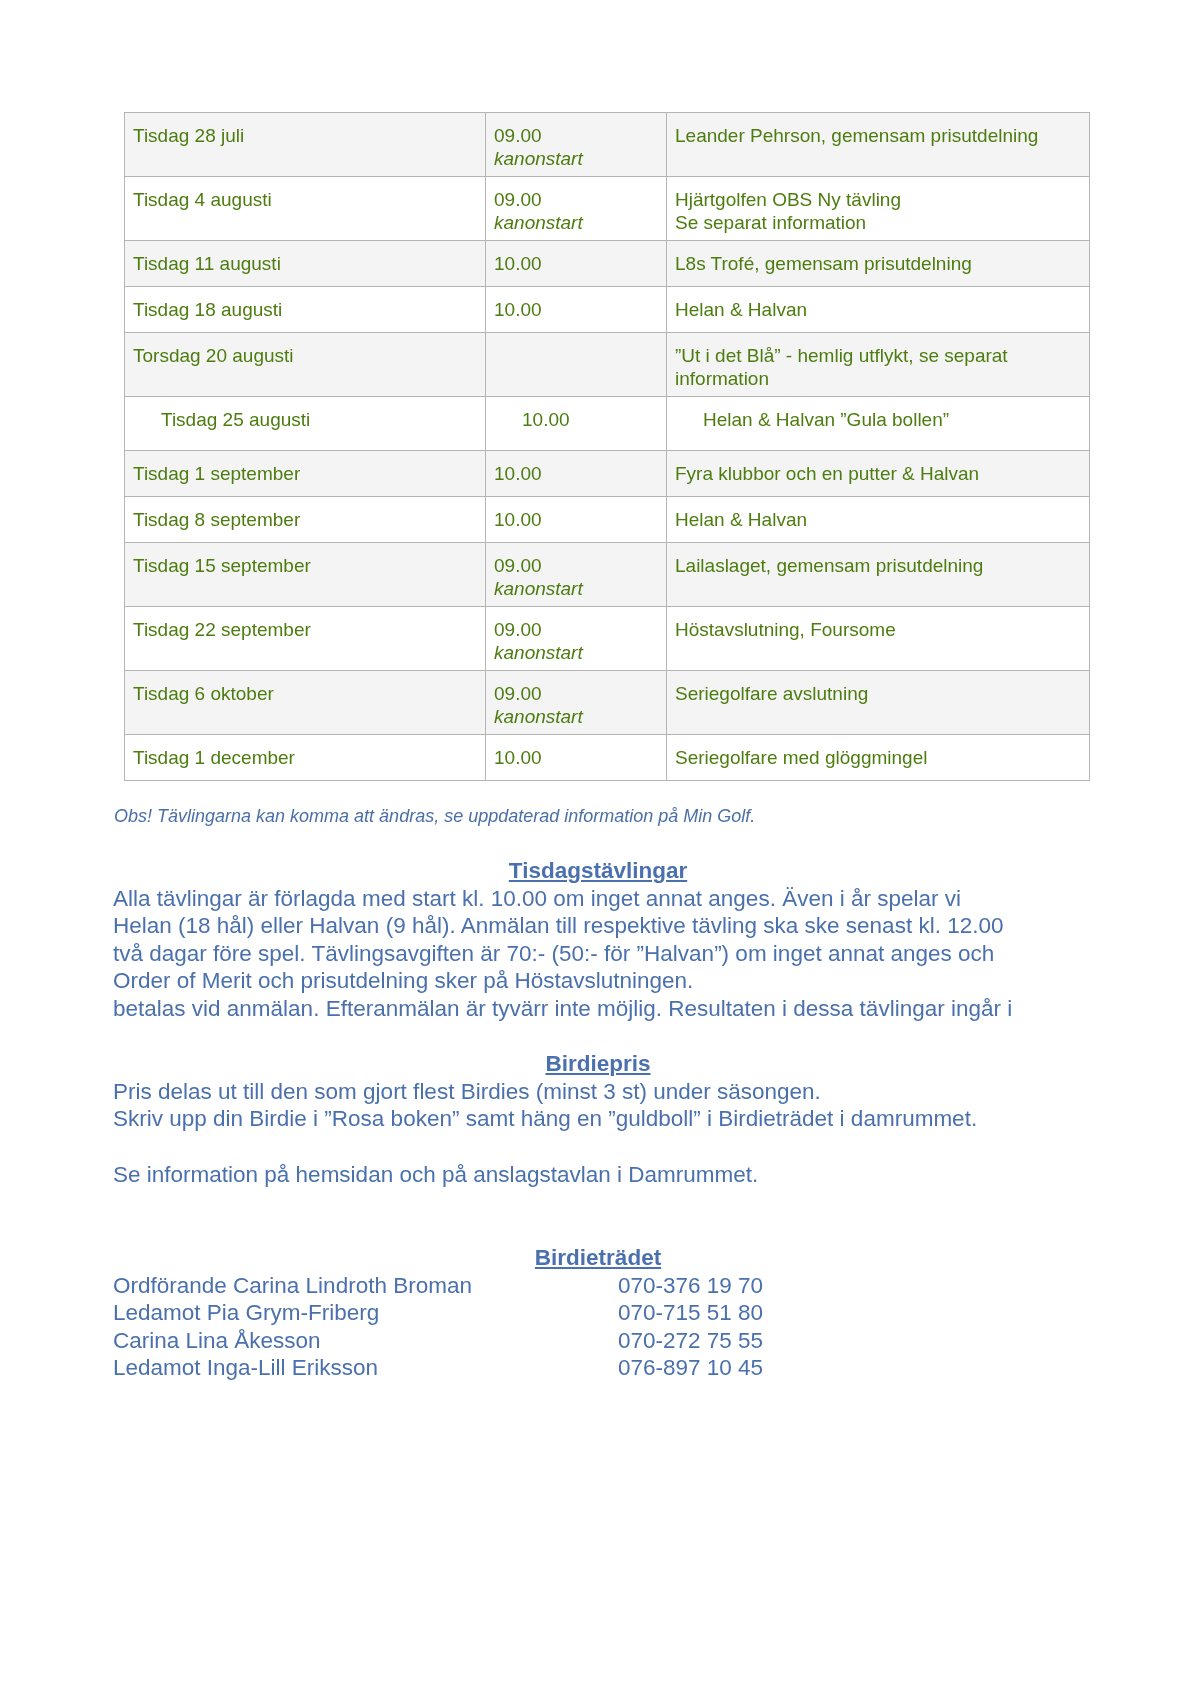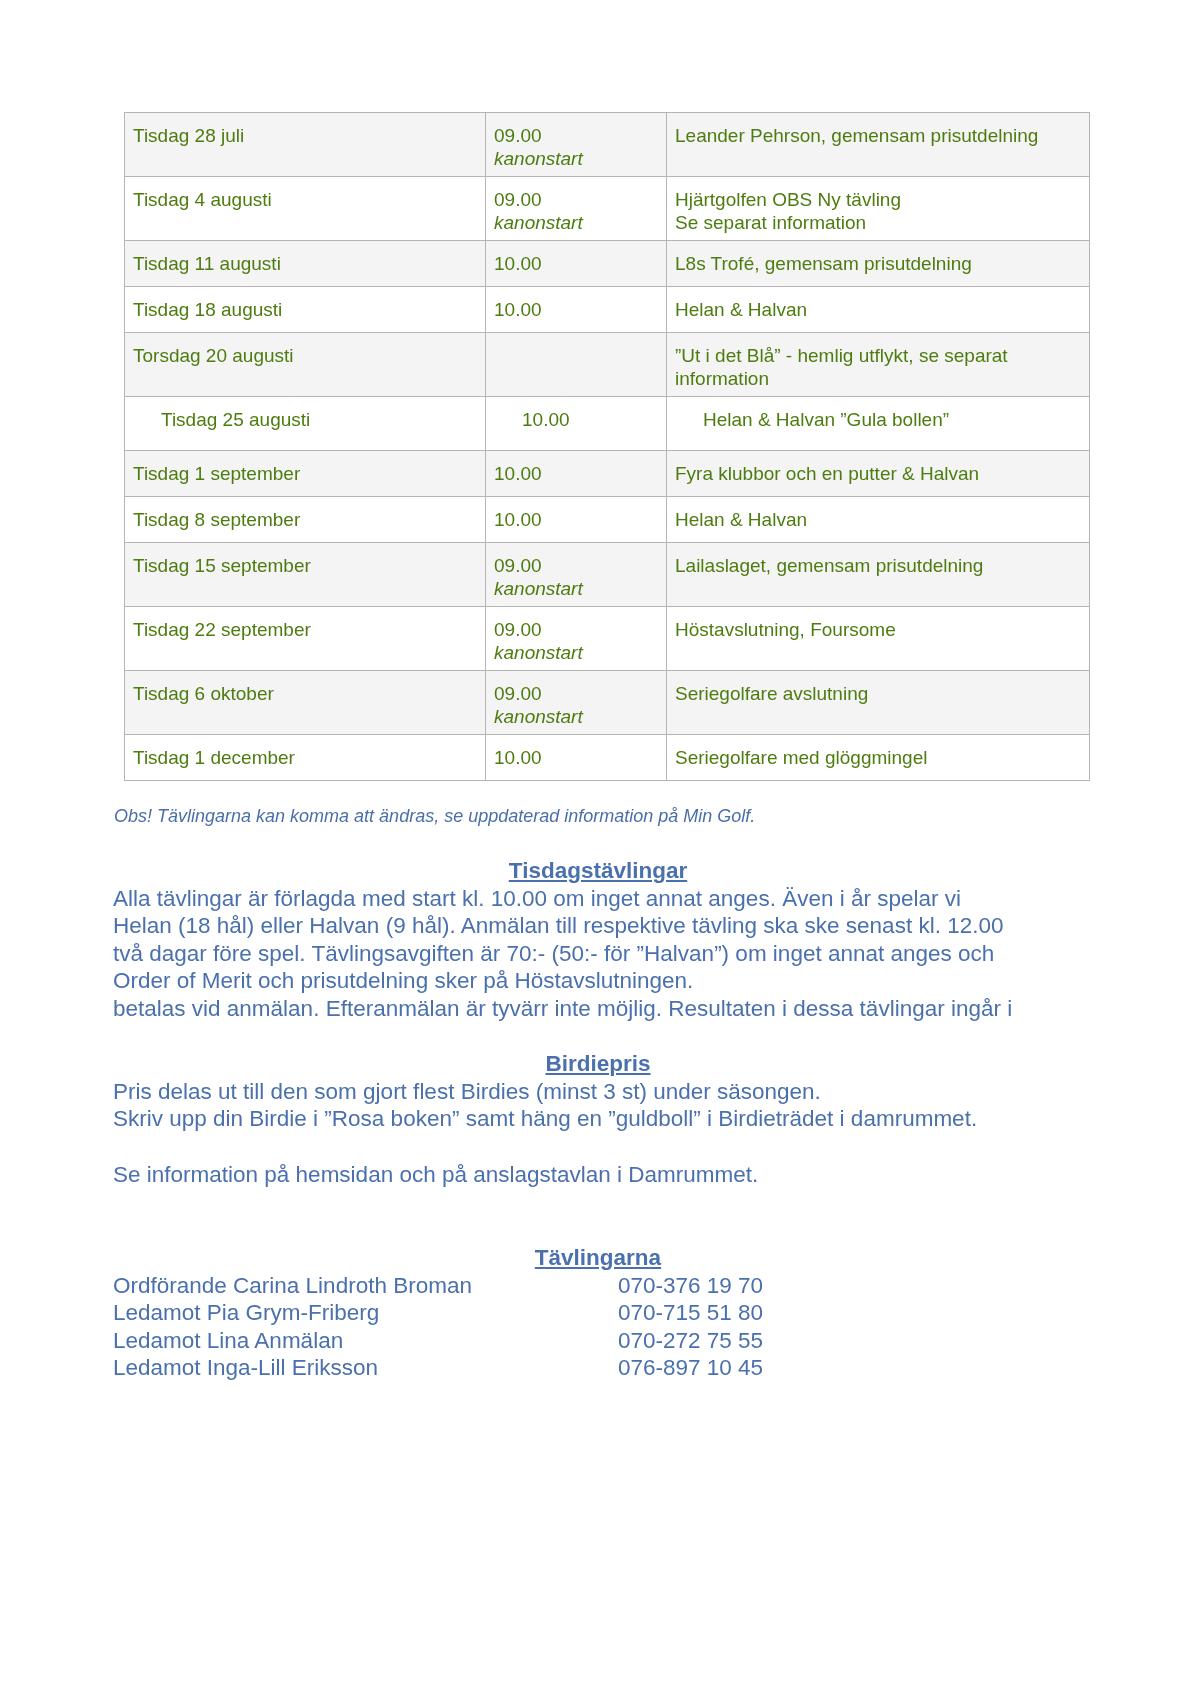--- a/index.html
+++ b/index.html
@@ -132,31 +132,31 @@
     <span class="section-title">Birdiepris</span>
     <span class="para">Pris delas ut till den som gjort flest Birdies (minst 3 st) under säsongen.</span>
     <span class="para">Skriv upp din Birdie i ”Rosa boken” samt häng en ”guldboll” i Birdieträdet i damrummet.</span>
   </div>
 
   <div class="body-text" style="top: 1161px;">
     <span class="para">Se information på hemsidan och på anslagstavlan i Damrummet.</span>
   </div>
 
   <div class="body-text" style="top: 1244px;">
-    <span class="section-title">Tävlingarna</span>
+    <span class="section-title">Birdieträdet</span>
     <div class="committee-row">
       <span class="role">Ordförande Carina Lindroth Broman</span>
       <span class="phone">070-376 19 70</span>
     </div>
     <div class="committee-row">
       <span class="role">Ledamot Pia Grym-Friberg</span>
       <span class="phone">070-715 51 80</span>
     </div>
     <div class="committee-row">
-      <span class="role">Ledamot Lina Anmälan</span>
+      <span class="role">Carina Lina Åkesson</span>
       <span class="phone">070-272 75 55</span>
     </div>
     <div class="committee-row">
       <span class="role">Ledamot Inga-Lill Eriksson</span>
       <span class="phone">076-897 10 45</span>
     </div>
   </div>
 
 </div>
 

